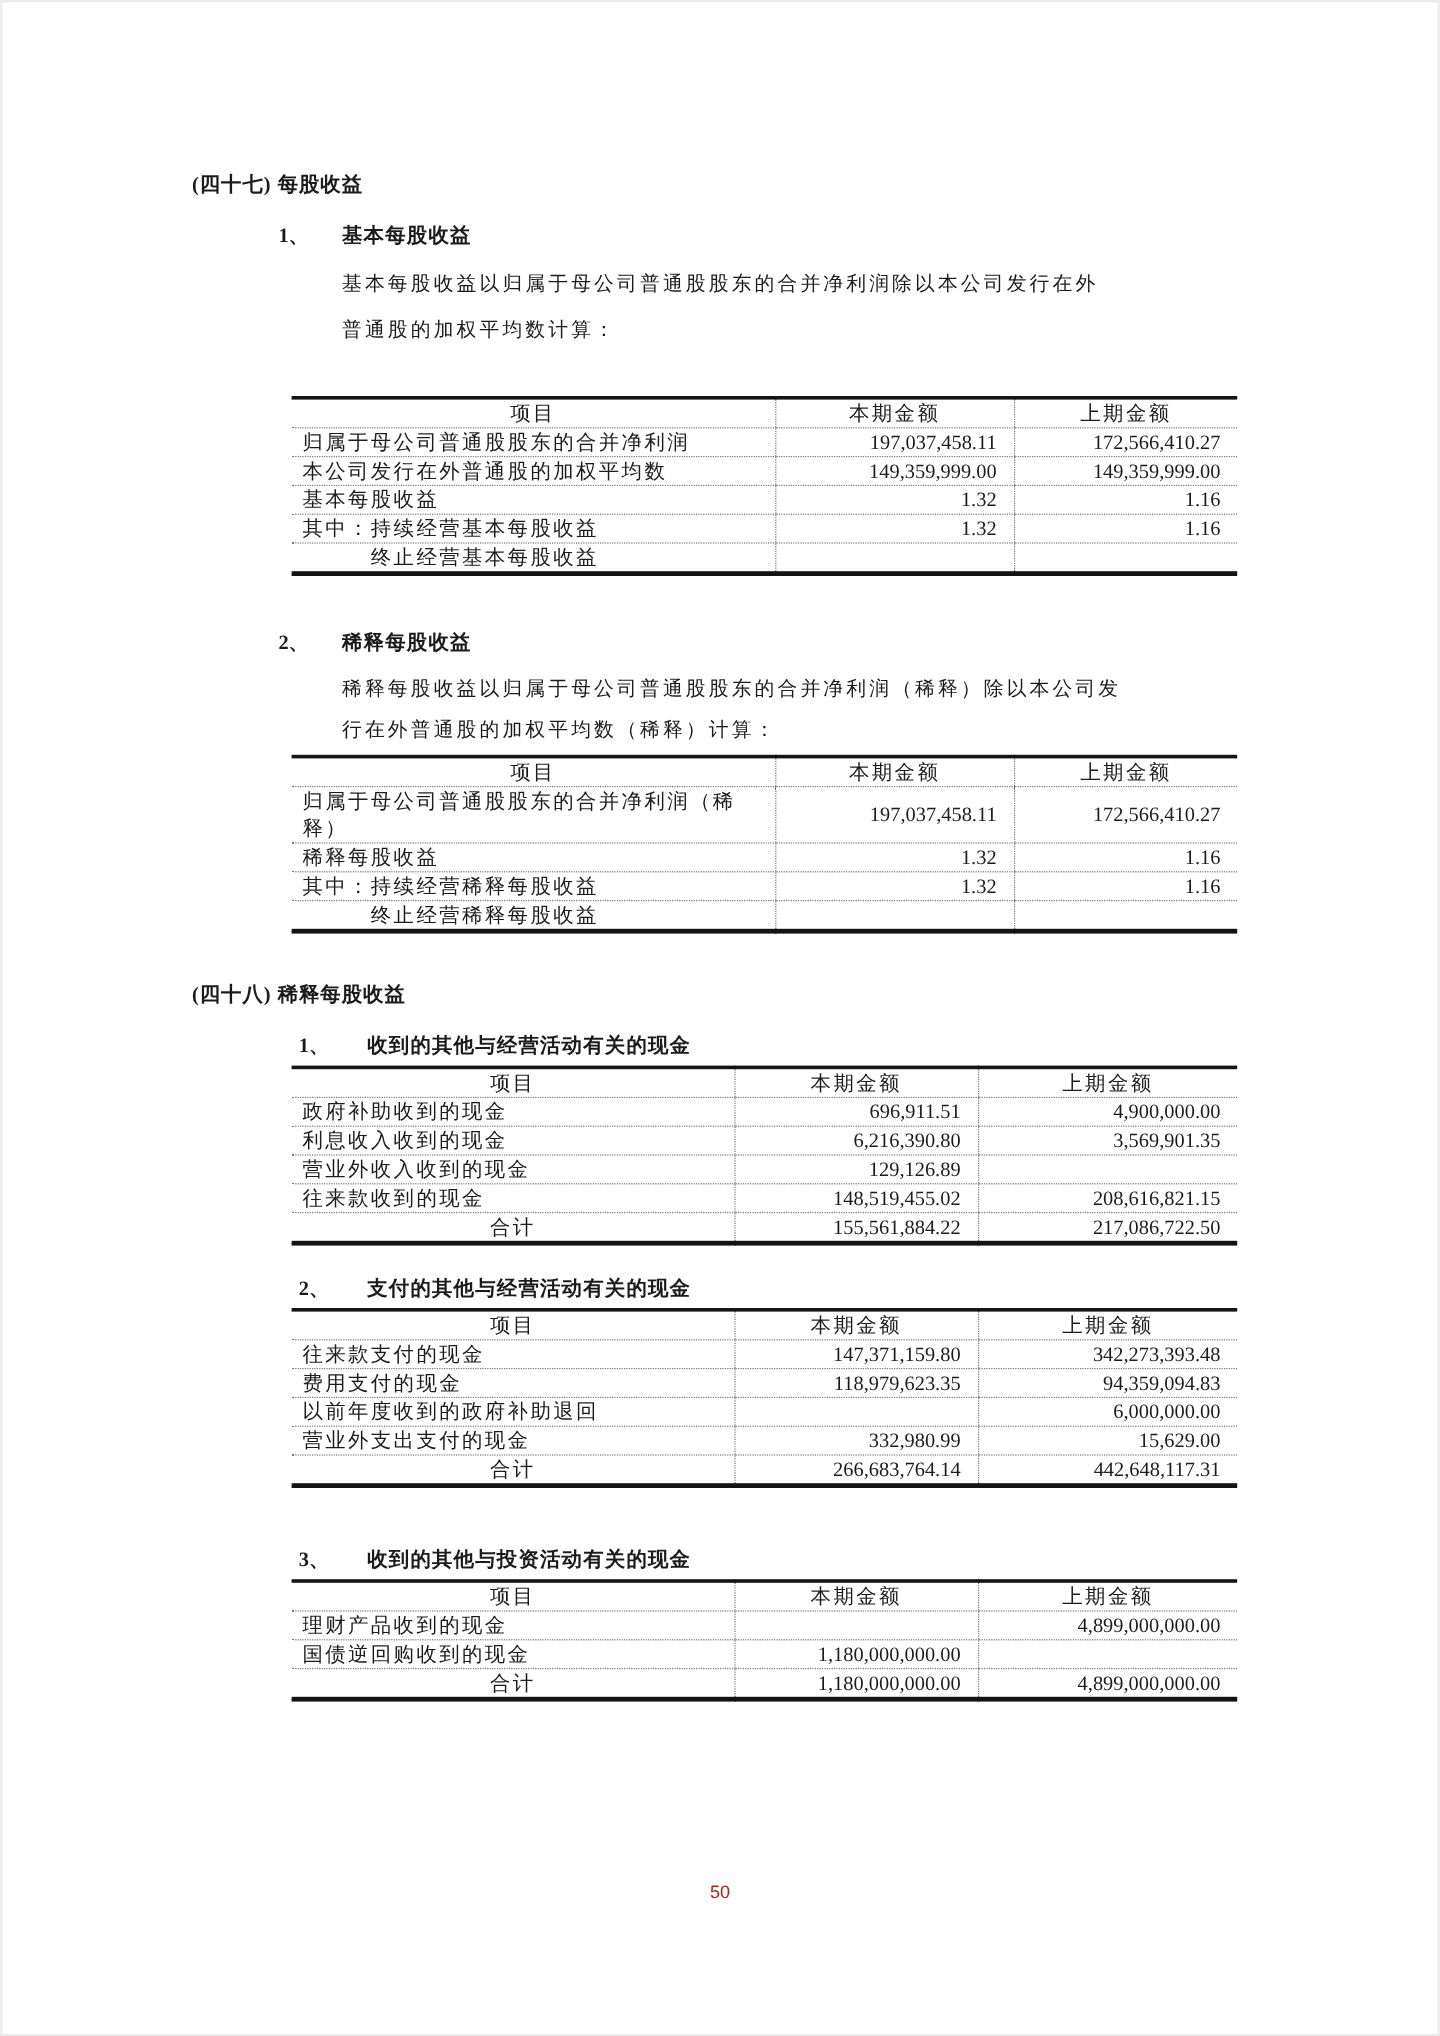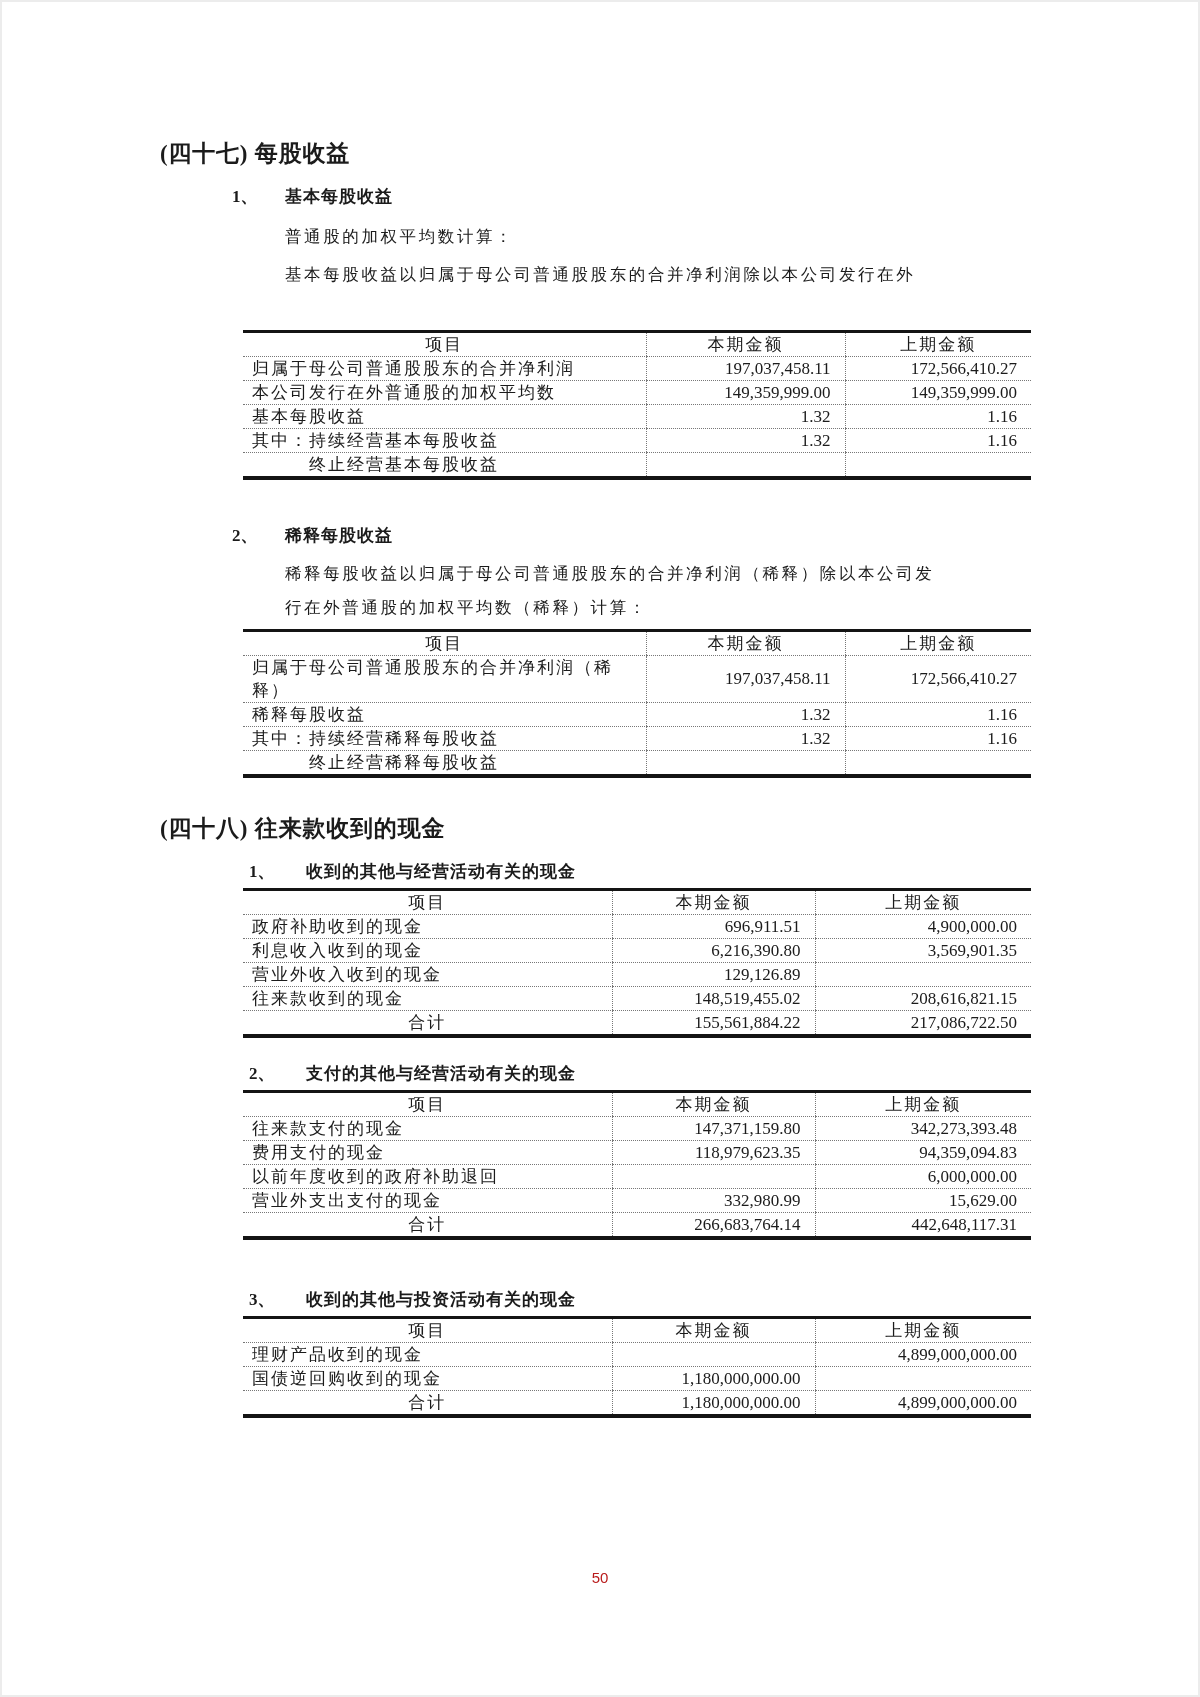--- a/index.html
+++ b/index.html
@@ -8,21 +8,21 @@
     width: 1200px;
     height: 1697px;
     background: #fff;
     overflow: hidden;
     position: relative;
     color: #1b1b1b;
     font-family: "Liberation Serif", "DejaVu Serif", serif;
     box-shadow: inset 0 0 0 2px #ececec;
   }
   .h1 {
-    font-size: 23px;
+    font-size: 17px;
     font-weight: bold;
     line-height: 24px;
     margin: 142px 0 0 160px;
     letter-spacing: 0.8px;
   }
   .h1.s48 { margin-top: 39px; }
   .sub-title {
     font-weight: bold;
     font-size: 17px;
     line-height: 24px;
@@ -86,22 +86,22 @@
 
 <div class="page">
 
   <div class="h1">(四十七) 每股收益</div>
 
   <div class="sub-title sub47">
     <span class="sub-num">1、</span><span>基本每股收益</span>
   </div>
 
   <div class="para">
+    <div>基本每股收益以归属于母公司普通股股东的合并净利润除以本公司发行在外</div>
     <div>普通股的加权平均数计算：</div>
-    <div>基本每股收益以归属于母公司普通股股东的合并净利润除以本公司发行在外</div>
   </div>
 
   <table class="fin eps t1">
     <colgroup>
         <col class="c1">
         <col class="c2">
         <col class="c3">
       </colgroup>
     <thead>
       <tr>
@@ -178,21 +178,21 @@
           <td class="cell-amount">1.16</td>
         </tr>
         <tr>
           <td class="cell-label indent">终止经营稀释每股收益</td>
           <td class="cell-amount"></td>
           <td class="cell-amount"></td>
         </tr>
       </tbody>
   </table>
 
-  <div class="h1 s48">(四十八) 往来款收到的现金</div>
+  <div class="h1 s48">(四十八) 稀释每股收益</div>
 
   <div class="sub-title sub48">
     <span class="sub-num">1、</span><span>收到的其他与经营活动有关的现金</span>
   </div>
 
   <table class="fin cash mt4">
     <colgroup>
         <col class="c1">
         <col class="c2">
         <col class="c3">

